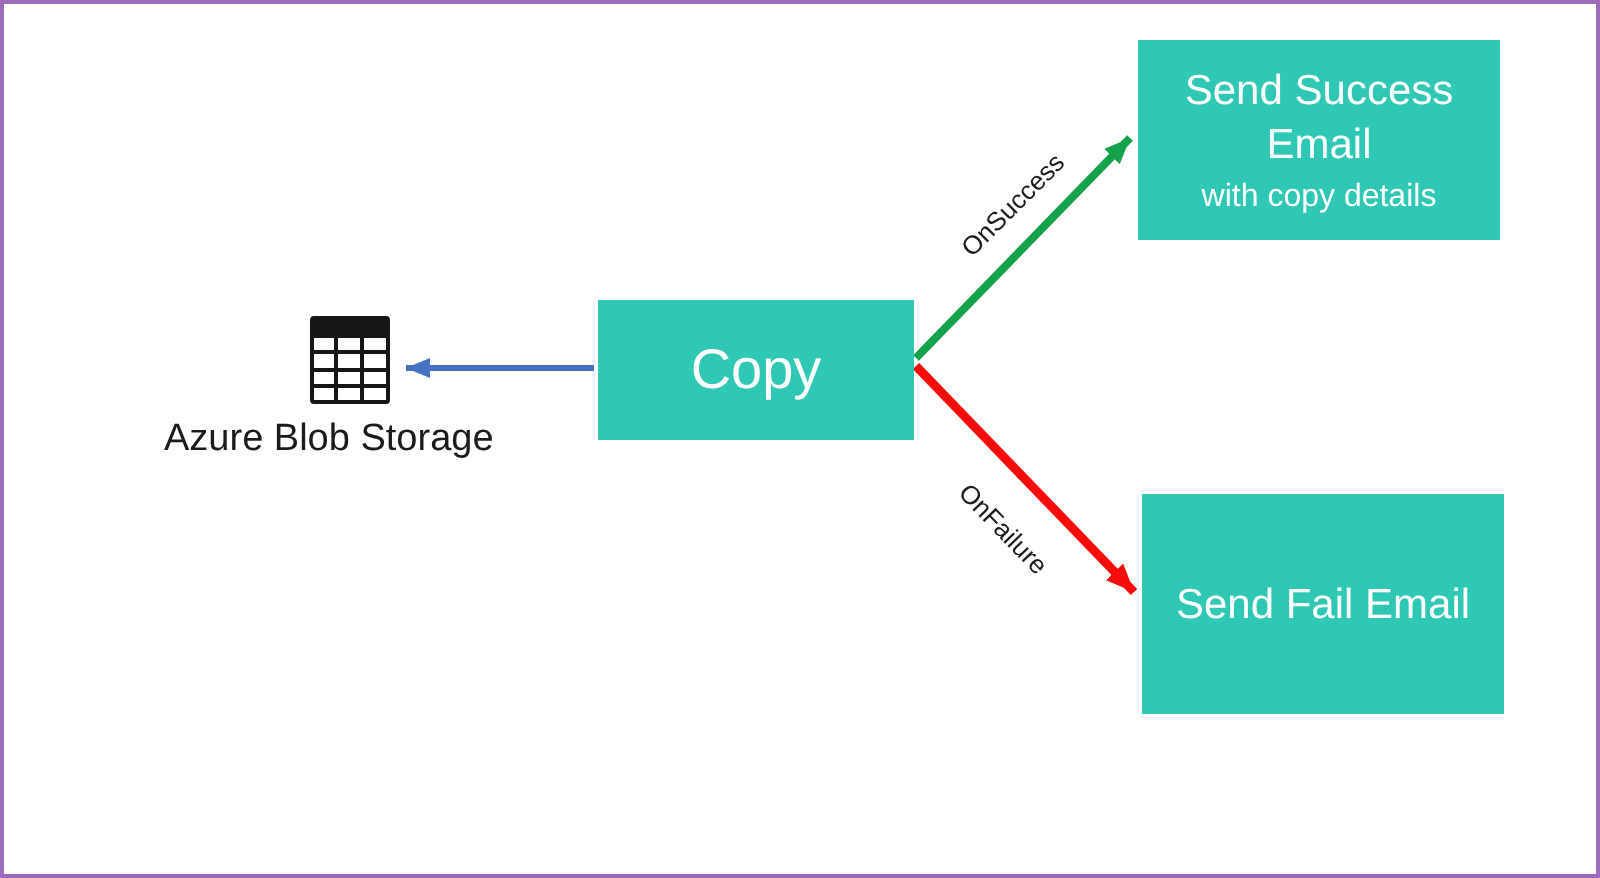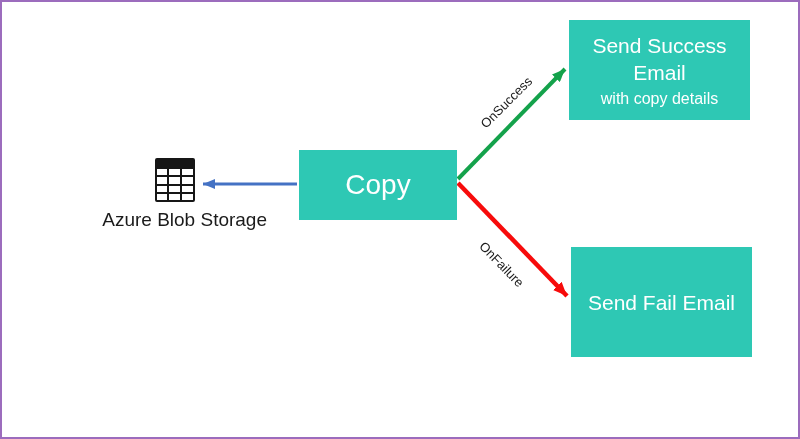--- a/index.html
+++ b/index.html
@@ -16,21 +16,21 @@
   .edge-layer {
     position: absolute;
     left: 0; top: 0;
     width: 796px; height: 435px;
     pointer-events: none;
   }
   .node-source {
     position: absolute;
     left: 80px; top: 156px;
     width: 185px;
-    text-align: right;
+    text-align: left;
   }
   .table-icon {
     width: 40px; height: 44px;
     margin: 0 auto;
     background: #161616;
     border: 2px solid #161616;
     border-radius: 2px;
     display: grid;
     grid-template-columns: repeat(3, 1fr);
     grid-template-rows: 7px repeat(4, 1fr);

